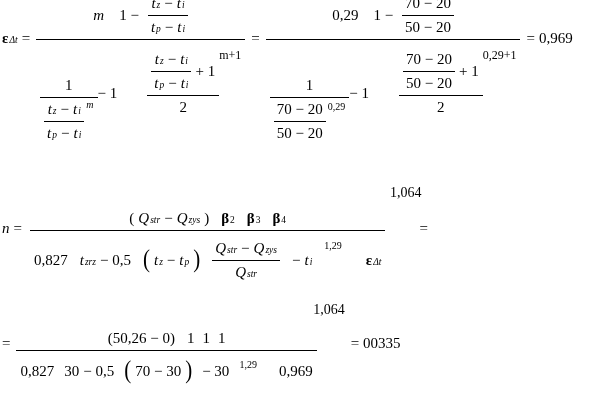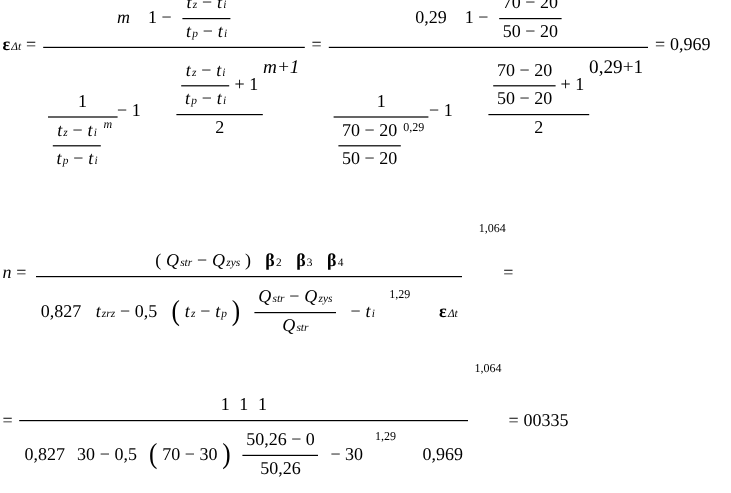--- a/index.html
+++ b/index.html
@@ -23,32 +23,32 @@
   .it{font-style:italic}
   .bold{font-weight:bold}
   .v{display:inline-flex;align-items:flex-start}
   .mrow{display:flex;align-items:center;gap:4px}
   .g2{gap:2px}.g4{gap:4px}.g8{gap:8px}.g12{gap:12px}
   .dwide{align-items:flex-start;gap:30px;padding-top:8px}
   .dmid{padding-top:6px;gap:12px}
   .dmid3{padding-top:5px;gap:10px}
   .mt8{margin-top:8px}
   .mt26{margin-top:26px}
-  .mtm3{margin-top:-3px;font-size:16px;font-style:italic}
-  .mtm3n{margin-top:-3px;font-size:16px}
+  .mtm3{margin-top:-3px;font-size:12px;}
+  .mtm3n{margin-top:-3px;font-size:12px}
   .ml6{margin-left:6px}.ml12{margin-left:12px}
   .ml26{margin-left:26px}.ml28{margin-left:28px}
   .u1{position:relative;top:-30px}
   .u2{position:relative;top:-17px}
   .u3{position:-13px;position:relative;top:-14px}
   .eq1{left:2px;top:-5px;gap:6px}
   .eq2{left:2px;top:210px;gap:8px}
   .eq3{left:2px;top:330px;gap:6px}
   .frw{position:relative}
-  .outer{position:absolute;font-size:10px}
+  .outer{position:absolute;font-size:14px}
   .outer.o2{top:-25px;right:-36px}
   .outer.o3{top:-28px;right:-28px}
   .tallp{font-size:21px;font-weight:300;display:inline-block;transform:scaleY(1.15);position:relative;top:-1px}
 </style>
 </head>
 <body>
 
 <div class="eq eq1">
 
   <span class="row g4 u1">
@@ -312,43 +312,39 @@
 
   <span class="u2 ml26">=</span>
 </div>
 
 <div class="eq eq3">
   <span class="u3">=</span>
 
   <span class="fr frw">
     <span class="outer o3">1,064</span>
     <span class="num g12">
+      <span>(50,26 − 0)</span>
       <span class="mrow g8">
         <span>1</span>
         <span>1</span>
         <span>1</span>
       </span>
     </span>
     <span class="bar"></span>
     <span class="den dmid3">
       <span>0,827</span>
       <span class="mrow">
         <span>30</span>
         <span>− 0,5</span>
       </span>
       <span class="mrow">
         <span class="tallp">(</span>
         <span>70 − 30</span>
         <span class="tallp">)</span>
       </span>
-      <span class="fr ifrn">
-        <span class="num">50,26 − 0</span>
-        <span class="bar"></span>
-        <span class="den">50,26</span>
-      </span>
       <span>− 30</span>
       <span class="supn">1,29</span>
       <span class="ml12">0,969</span>
     </span>
   </span>
 
   <span class="row g4 u3 ml28">
     <span>=</span>
     <span>00335</span>
   </span>

